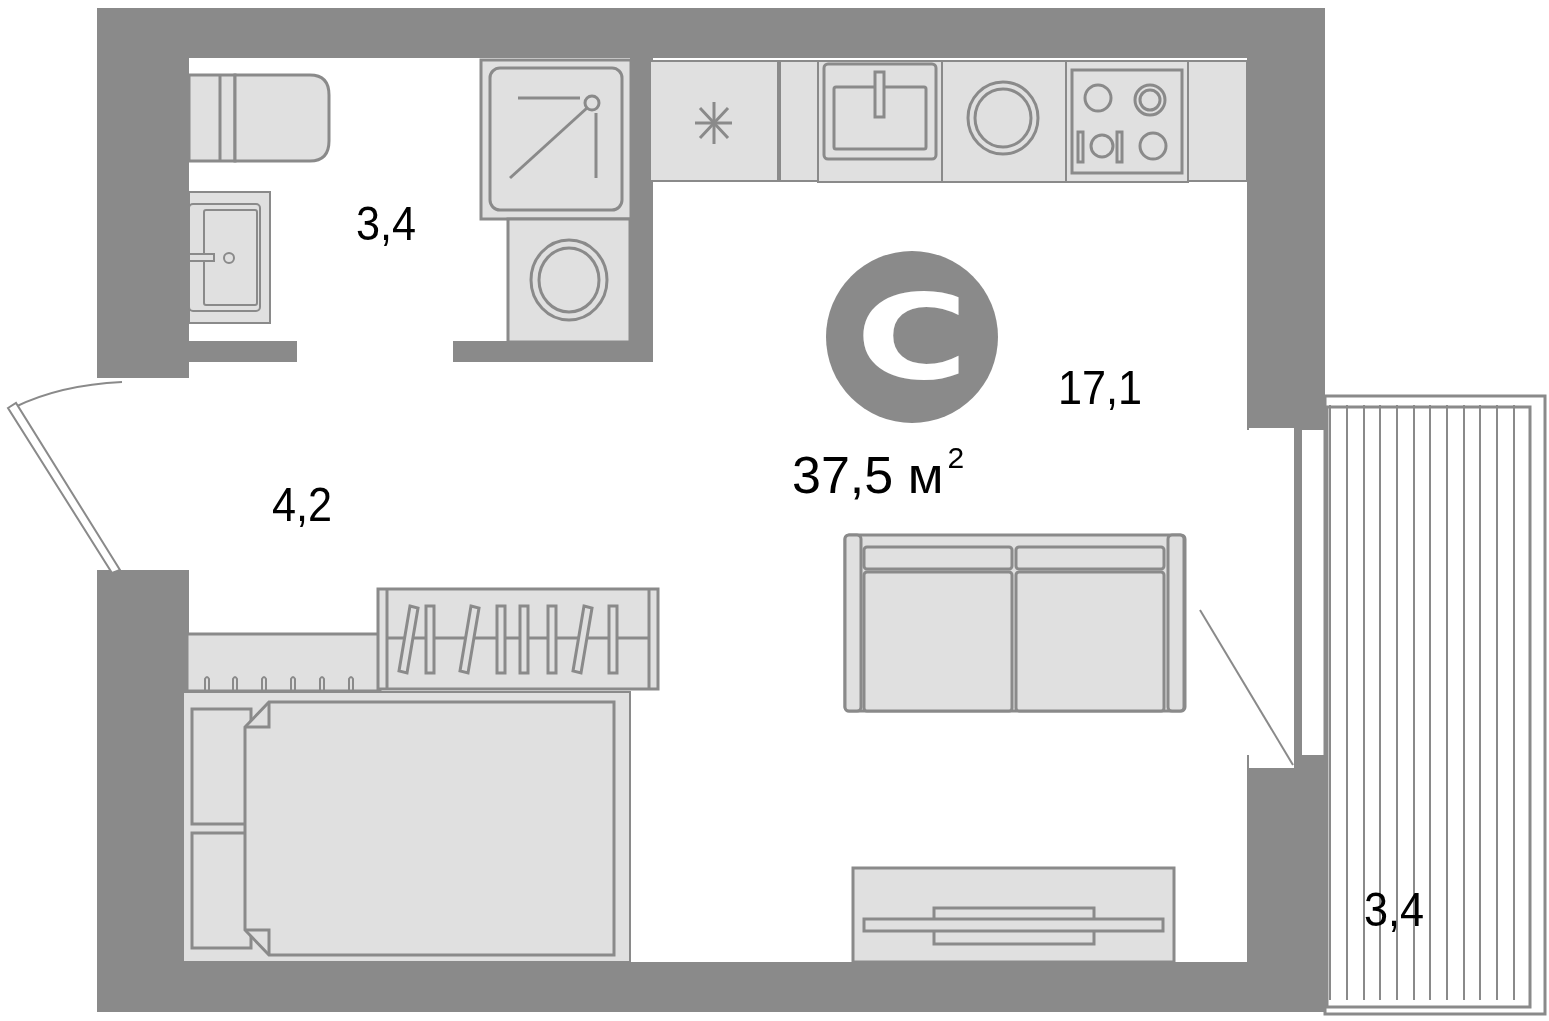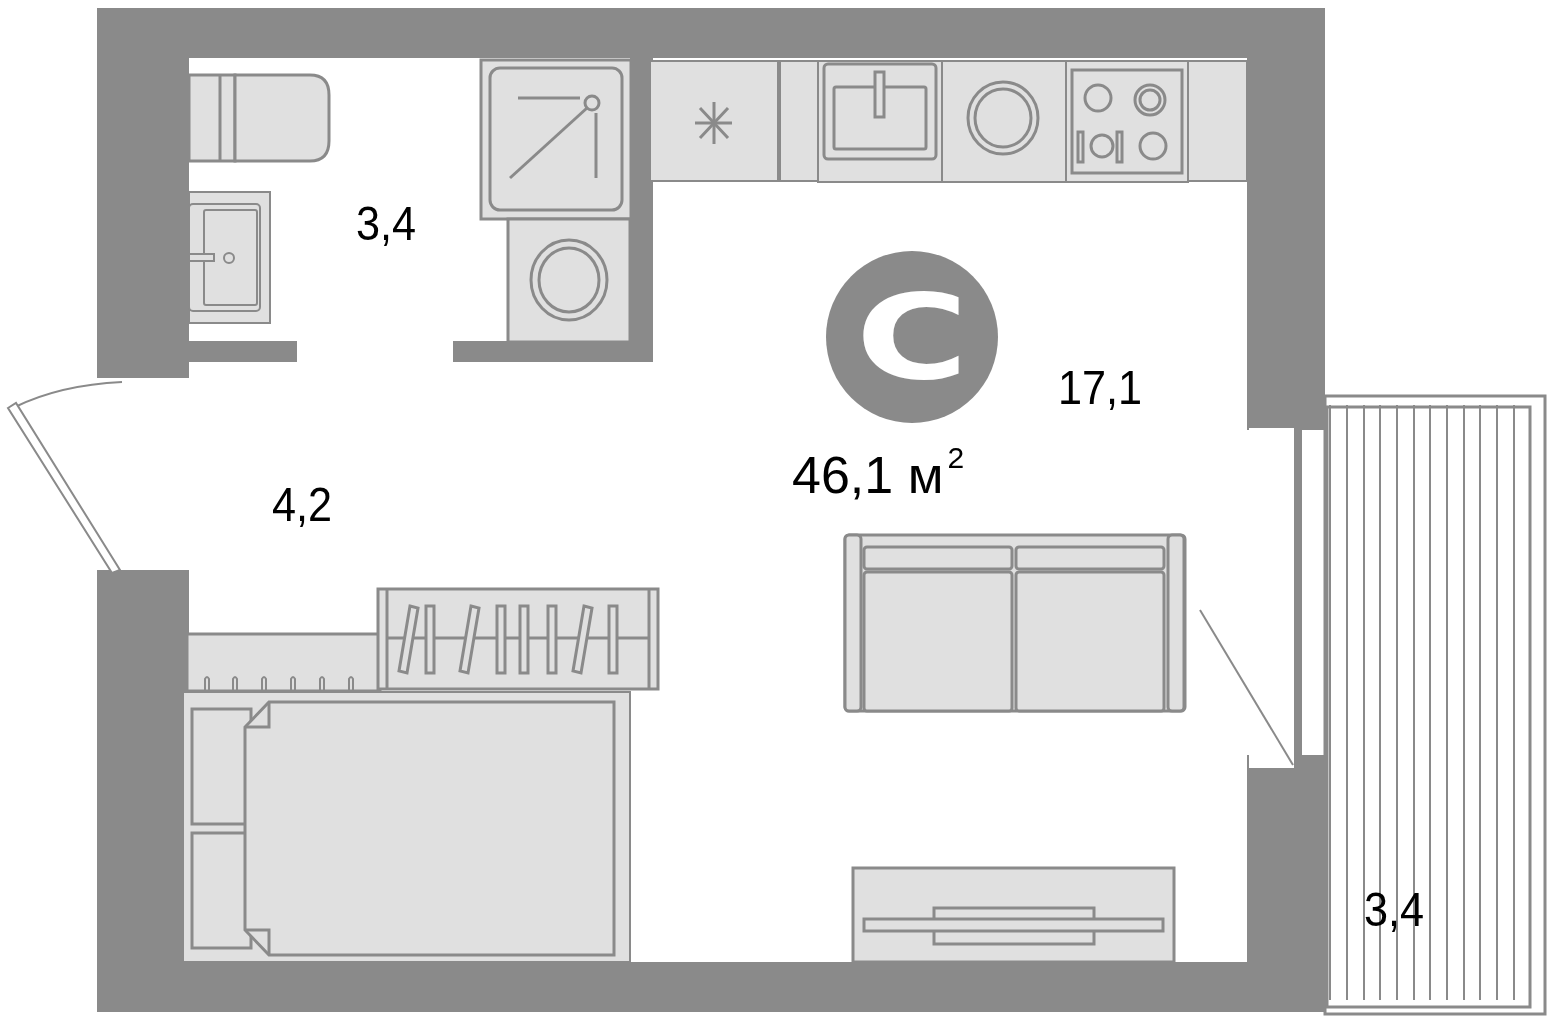--- a/index.html
+++ b/index.html
@@ -200,14 +200,14 @@
 </svg>
 
 <div class="badge-letter">С</div>
 
 <div class="label room-label" style="left:356px; top:200px;">3,4</div>
 <div class="label room-label" style="left:272px; top:481px;">4,2</div>
 <div class="label room-label" style="left:1058px; top:364px;">17,1</div>
 <div class="label room-label" style="left:1364px; top:886px;">3,4</div>
 
 <div class="label total-label" style="left:792px; top:449px;">
-  <span>46,1</span>&nbsp;<span>м</span><sup>2</sup>
+  <span>37,5</span>&nbsp;<span>м</span><sup>2</sup>
 </div>
 
 </body></html>

